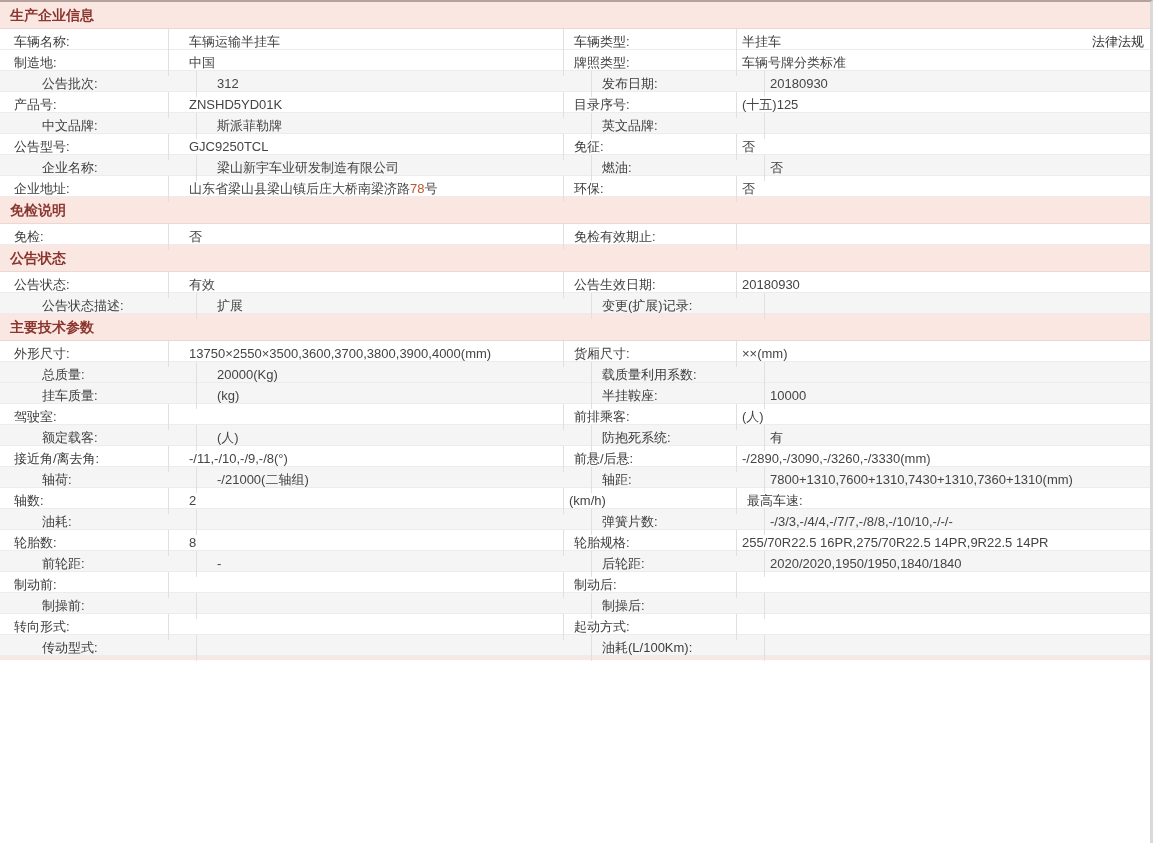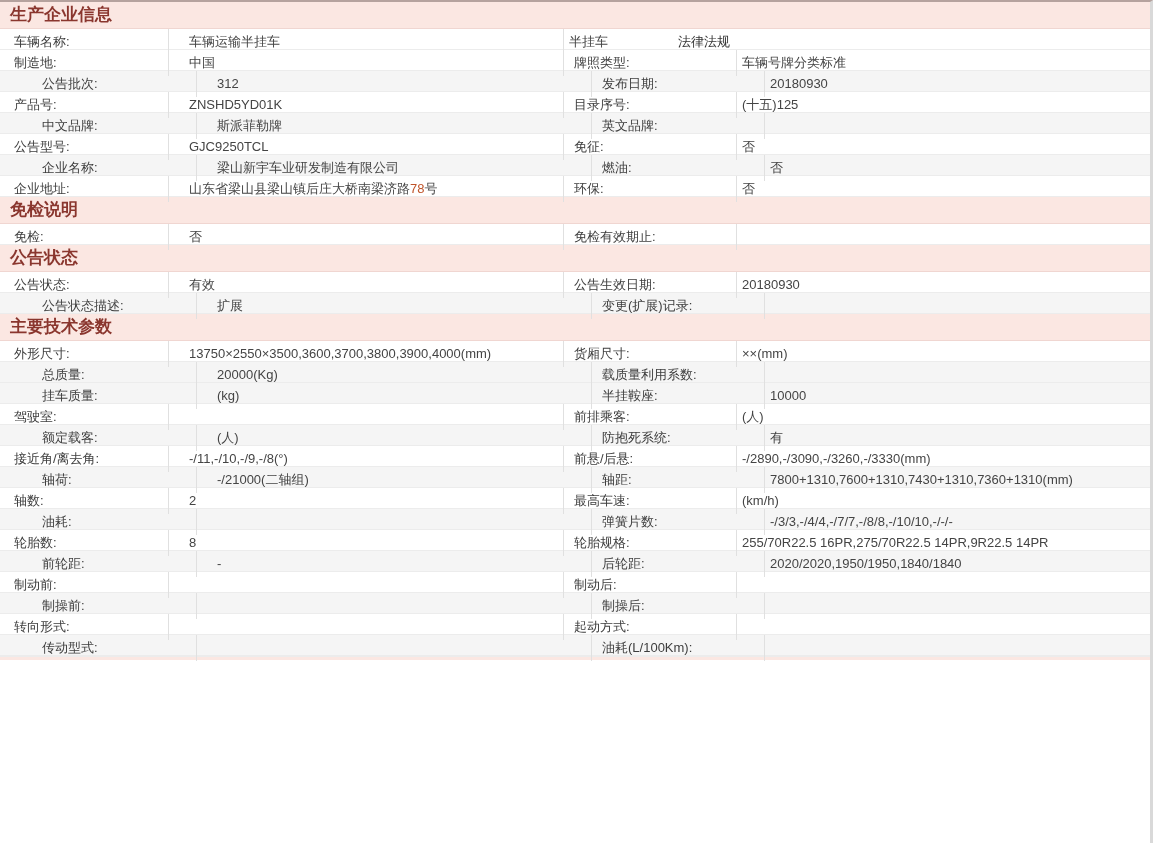--- a/index.html
+++ b/index.html
@@ -23,21 +23,21 @@
   .page{
     width:1153px;min-height:843px;
     border-top:2px solid var(--top-line);
     border-right:3px solid var(--right-edge);
     background:#fff;
   }
   .section-header{
     height:27px;line-height:26px;
     background:var(--header-bg);
     color:var(--header-text);
-    font-weight:bold;font-size:17px;
+    font-weight:bold;font-size:14px;
     padding-left:10px;
     border-bottom:1px solid #f0d6d1;
   }
   .row{
     display:grid;
     grid-template-columns:168px 395px 173px auto;
     height:21px;
     border-bottom:1px solid var(--row-line);
     background:#fff;
   }
@@ -62,20 +62,21 @@
 </style>
 </head>
 <body>
 
 <div class="page">
   <div>
       <div class="section-header">生产企业信息</div>
       <div class="row">
         <div class="cell lab1">车辆名称:</div>
         <div class="cell val1">车辆运输半挂车</div>
+        <div class="cell lab2">车辆类型:</div>
         <div class="cell val2">半挂车<span class="law-link">法律法规</span></div>
       </div>
       <div class="row">
         <div class="cell lab1">制造地:</div>
         <div class="cell val1">中国</div>
         <div class="cell lab2">牌照类型:</div>
         <div class="cell val2">车辆号牌分类标准</div>
       </div>
       <div class="row shaded">
         <div class="cell lab1">公告批次:</div>
@@ -172,22 +173,22 @@
       </div>
       <div class="row shaded">
         <div class="cell lab1">轴荷:</div>
         <div class="cell val1">-/21000(二轴组)</div>
         <div class="cell lab2">轴距:</div>
         <div class="cell val2">7800+1310,7600+1310,7430+1310,7360+1310(mm)</div>
       </div>
       <div class="row">
         <div class="cell lab1">轴数:</div>
         <div class="cell val1">2</div>
+        <div class="cell val2">(km/h)</div>
         <div class="cell lab2">最高车速:</div>
-        <div class="cell val2">(km/h)</div>
       </div>
       <div class="row shaded">
         <div class="cell lab1">油耗:</div>
         <div class="cell val1"></div>
         <div class="cell lab2">弹簧片数:</div>
         <div class="cell val2">-/3/3,-/4/4,-/7/7,-/8/8,-/10/10,-/-/-</div>
       </div>
       <div class="row">
         <div class="cell lab1">轮胎数:</div>
         <div class="cell val1">8</div>

